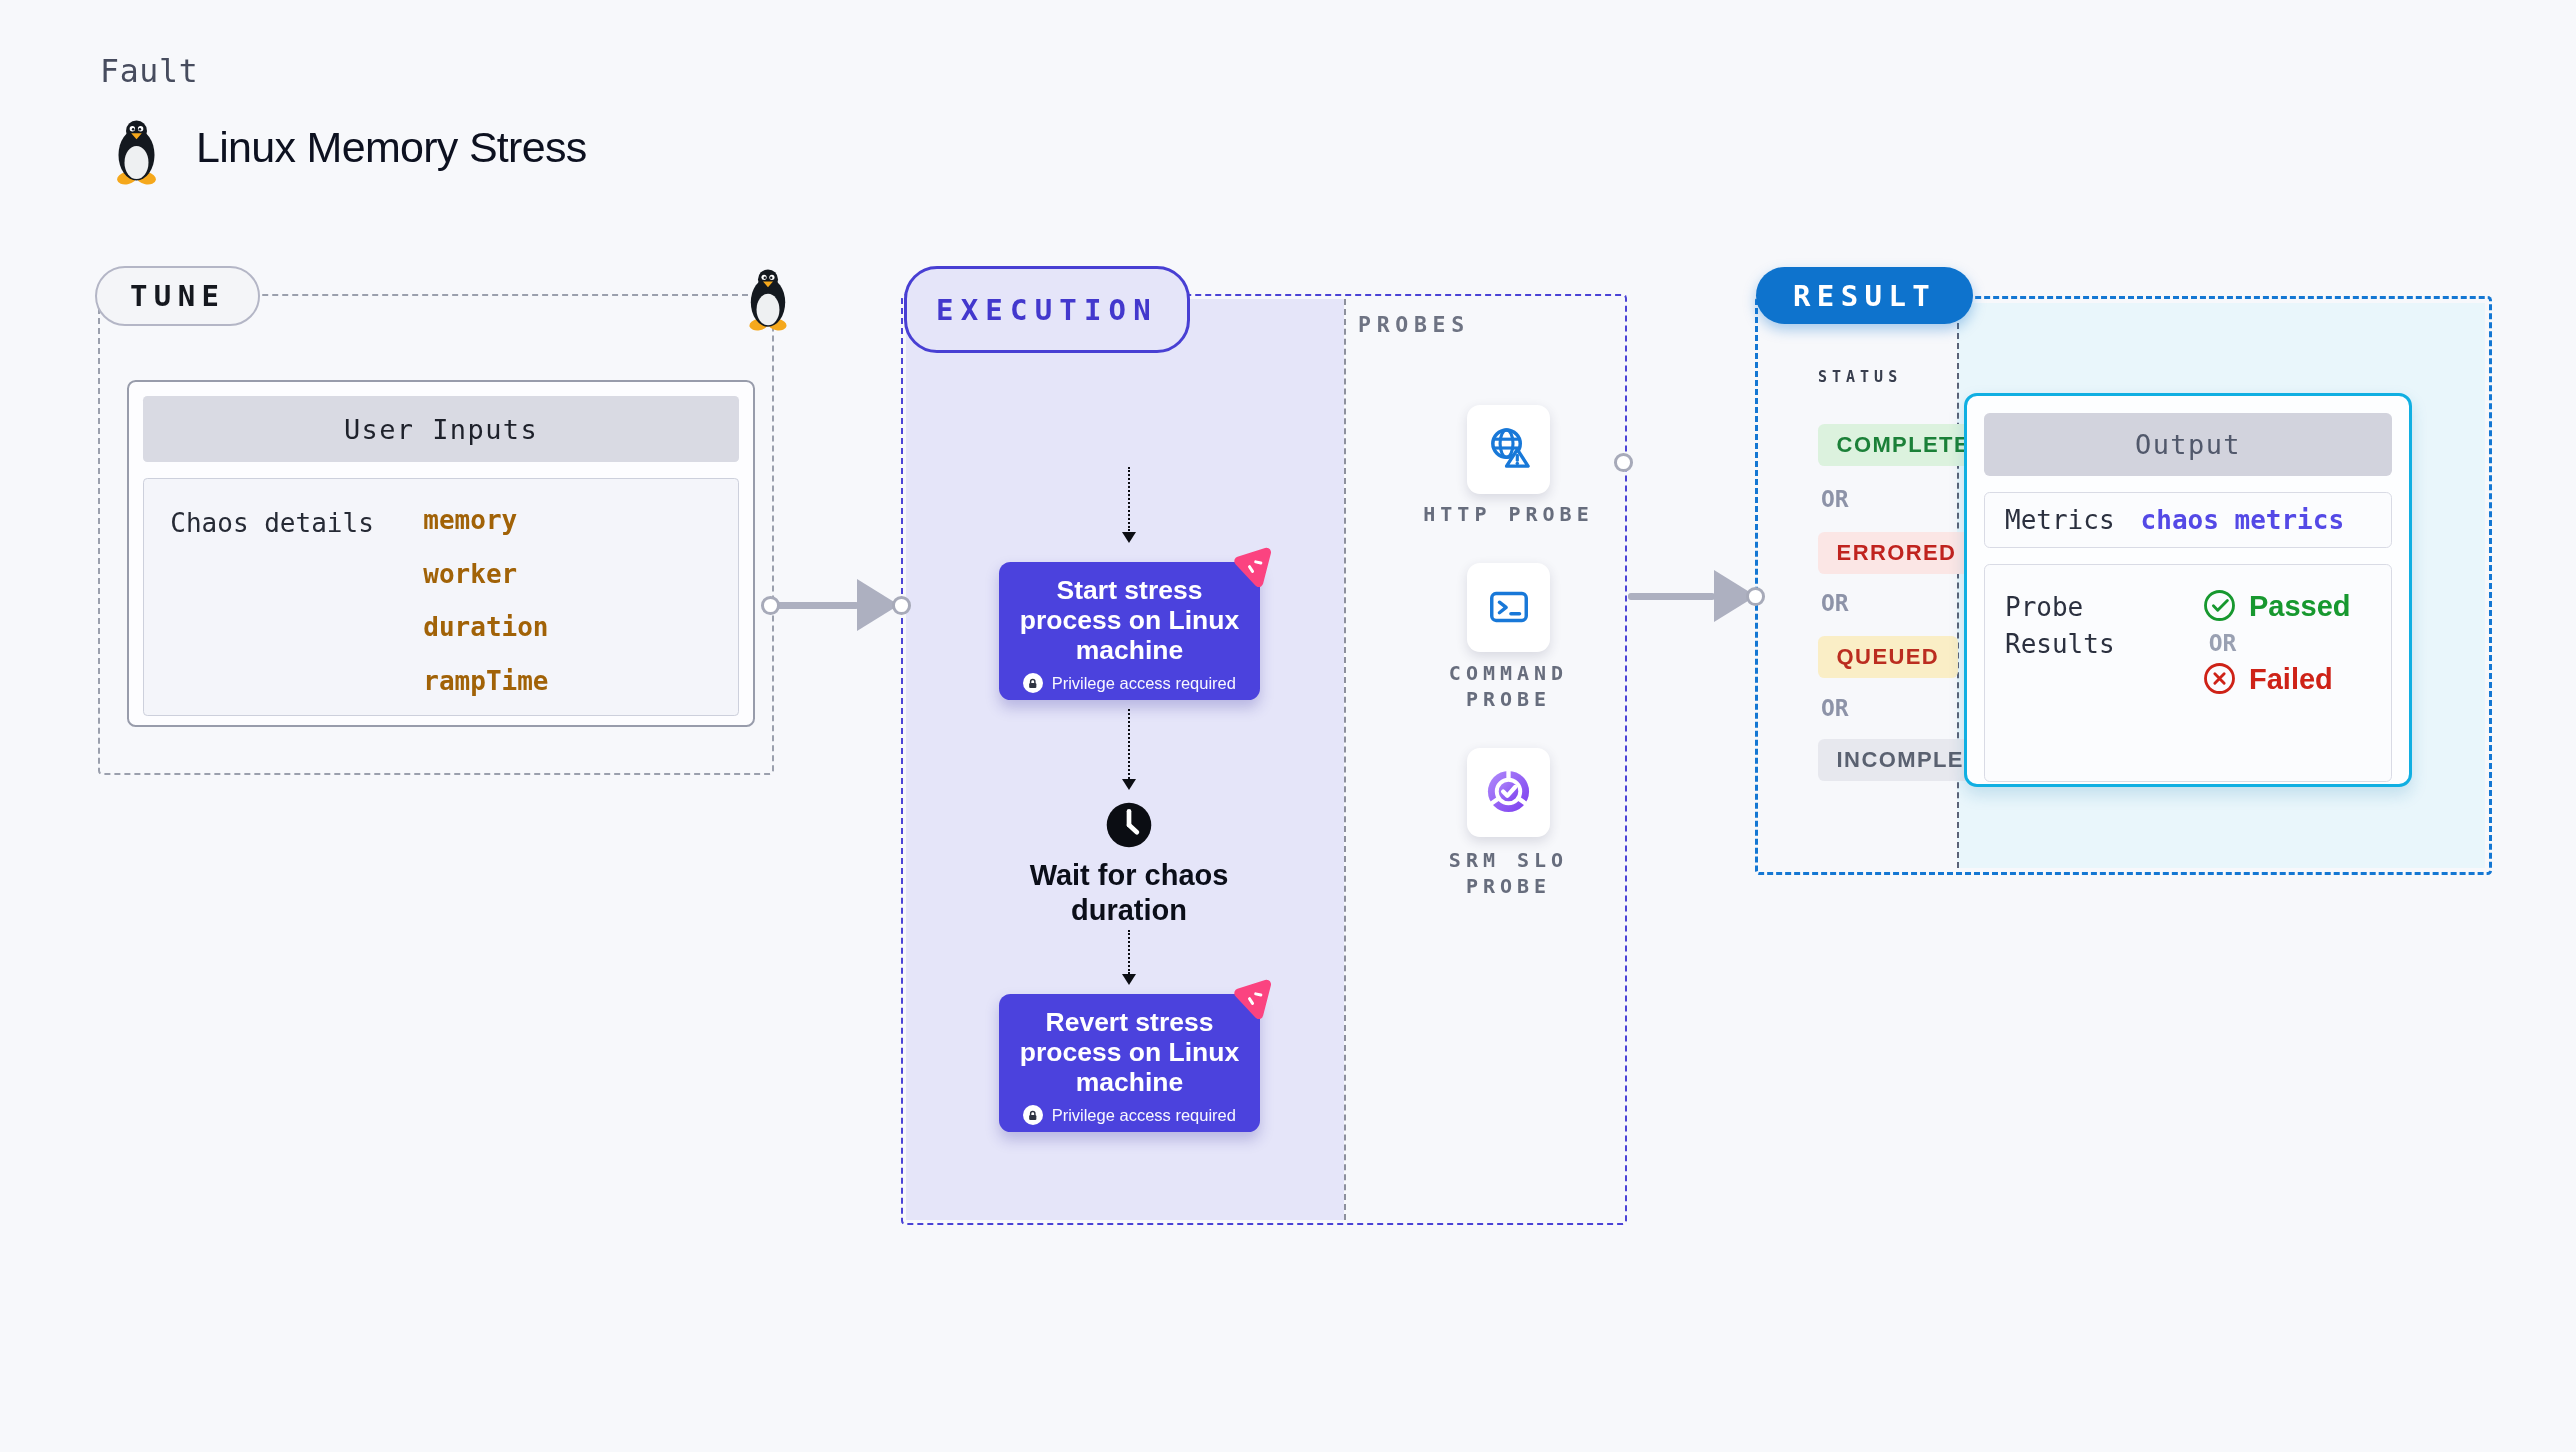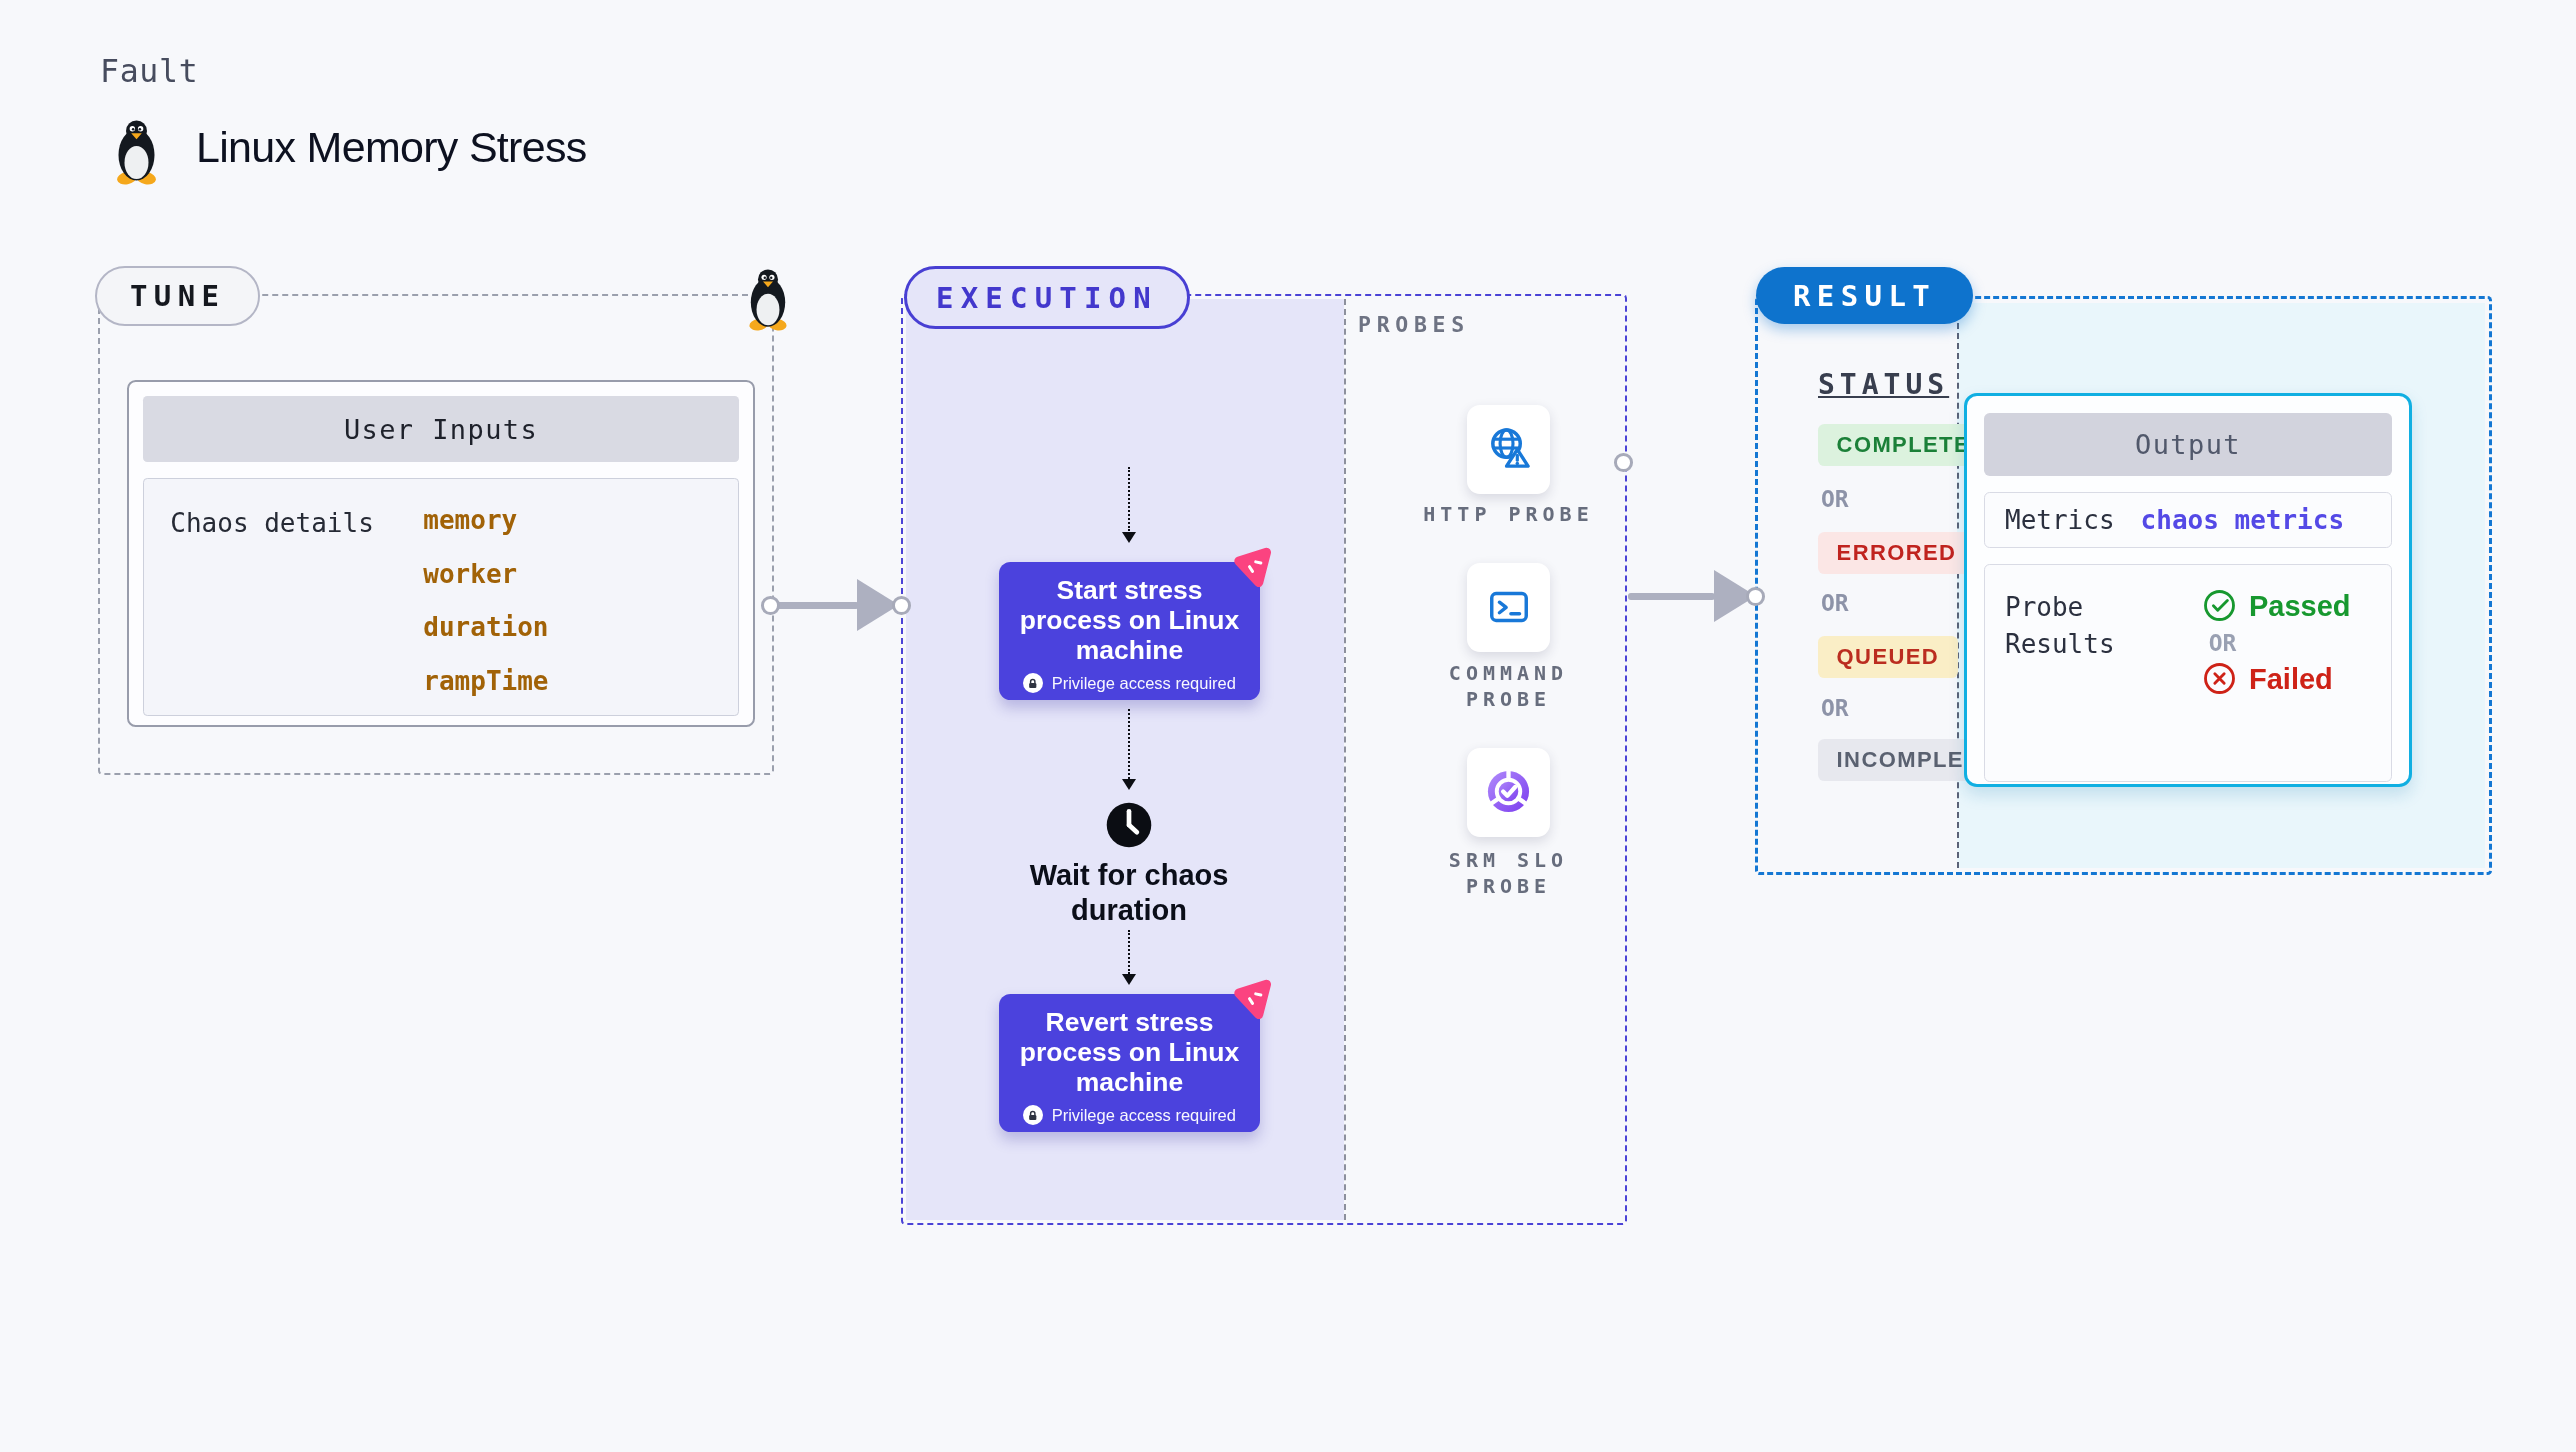--- a/index.html
+++ b/index.html
@@ -20,21 +20,21 @@
   .exec-purple{position:absolute;left:2.9px;top:2.9px;bottom:2.9px;width:438px;background:#e5e5f9;}
   .exec-separator{position:absolute;left:441px;top:2.9px;bottom:2.9px;width:0;border-left:2.1px dashed #8d909d;}
   .result-cyan{position:absolute;left:199px;top:3.6px;right:3.6px;bottom:3.6px;background:#e9f6fb;}
   .result-separator{position:absolute;left:199px;top:3.6px;bottom:3.6px;width:0;border-left:2.1px dashed #5b6277;}
 
   
   .pill{position:absolute;display:inline-flex;align-items:center;justify-content:center;
         border-radius:33px;font-weight:bold;white-space:nowrap;}
   .tune-pill{left:95px;top:266px;height:56px;padding:0 33px;background:#f4f5f8;border:2.9px solid #b4b6c6;
              font-size:29px;color:#15181f;letter-spacing:6.4px;}
-  .exec-pill{left:904px;top:266px;height:57px;padding:0 29px;background:#e5e5f9;border:3.6px solid #483fd3;
+  .exec-pill{left:904px;top:266px;height:57px;padding:12px 29px;background:#e5e5f9;border:3.6px solid #483fd3;
              font-size:29px;color:#4338cd;letter-spacing:7.2px;}
   .result-pill{left:1756px;top:267px;height:57px;padding:0 37px;background:#0e73cd;color:#fff;
                font-size:29px;letter-spacing:6.4px;box-shadow:0 5.7px 13px rgba(14,115,205,.35);}
 
   
   .ui-card{left:127px;top:380px;width:628px;height:347px;background:#fdfdff;border:2.1px solid #989cab;
            border-radius:8.6px;padding:14.3px;box-sizing:border-box;}
   .ui-header{height:66px;background:#d9dae3;border-radius:4.3px;display:flex;align-items:center;justify-content:center;
              font-size:27px;color:#1e212b;letter-spacing:1.4px;}
   .ui-body{margin-top:15.8px;height:238px;background:#f4f5fa;border:1.4px solid #cdd0dc;border-radius:4.3px;position:relative;box-sizing:border-box;}
@@ -63,21 +63,21 @@
   .wait-title{left:1007px;top:858px;width:244px;text-align:center;font-size:29px;font-weight:bold;color:#0b0e19;line-height:1.2;}
 
   
   .probes-label{left:1358px;top:312px;font-size:21.5px;font-weight:bold;color:#6e7383;letter-spacing:5.7px;}
   .probe-card{position:absolute;left:1467px;width:83px;height:89px;background:#fff;border-radius:13px;
               box-shadow:0 4.3px 11.5px rgba(40,45,80,.14);display:flex;align-items:center;justify-content:center;cursor:pointer;}
   .probe-label{position:absolute;left:1408px;width:201px;text-align:center;font-size:20px;font-weight:bold;
                color:#676d7d;letter-spacing:5px;line-height:1.3;}
 
   
-  .status-label{left:1818px;top:368px;font-size:28px;font-weight:bold;color:#383e4e;letter-spacing:5px;text-decoration:underline;}
+  .status-label{left:1818px;top:368px;font-size:15px;font-weight:bold;color:#383e4e;letter-spacing:5px;}
   .badge{position:absolute;left:1818px;display:inline-block;padding:7.9px 18.6px;border-radius:6.4px;
          font-size:22px;font-weight:bold;letter-spacing:1.4px;white-space:nowrap;}
   .badge-completed{top:424px;background:#dcf2de;color:#1b8038;}
   .badge-errored{top:532px;background:#fbe6e5;color:#c0231f;}
   .badge-queued{top:636px;background:#faeec6;color:#bb2d20;}
   .badge-incompleted{top:739px;background:#e7e8ee;color:#5a6170;}
   .or-text{position:absolute;left:1821px;font-size:23px;font-weight:bold;color:#8d93a8;}
 
   
   .output-card{left:1964px;top:393px;width:448px;height:394px;background:#fdfeff;border:3.6px solid #10afe2;

